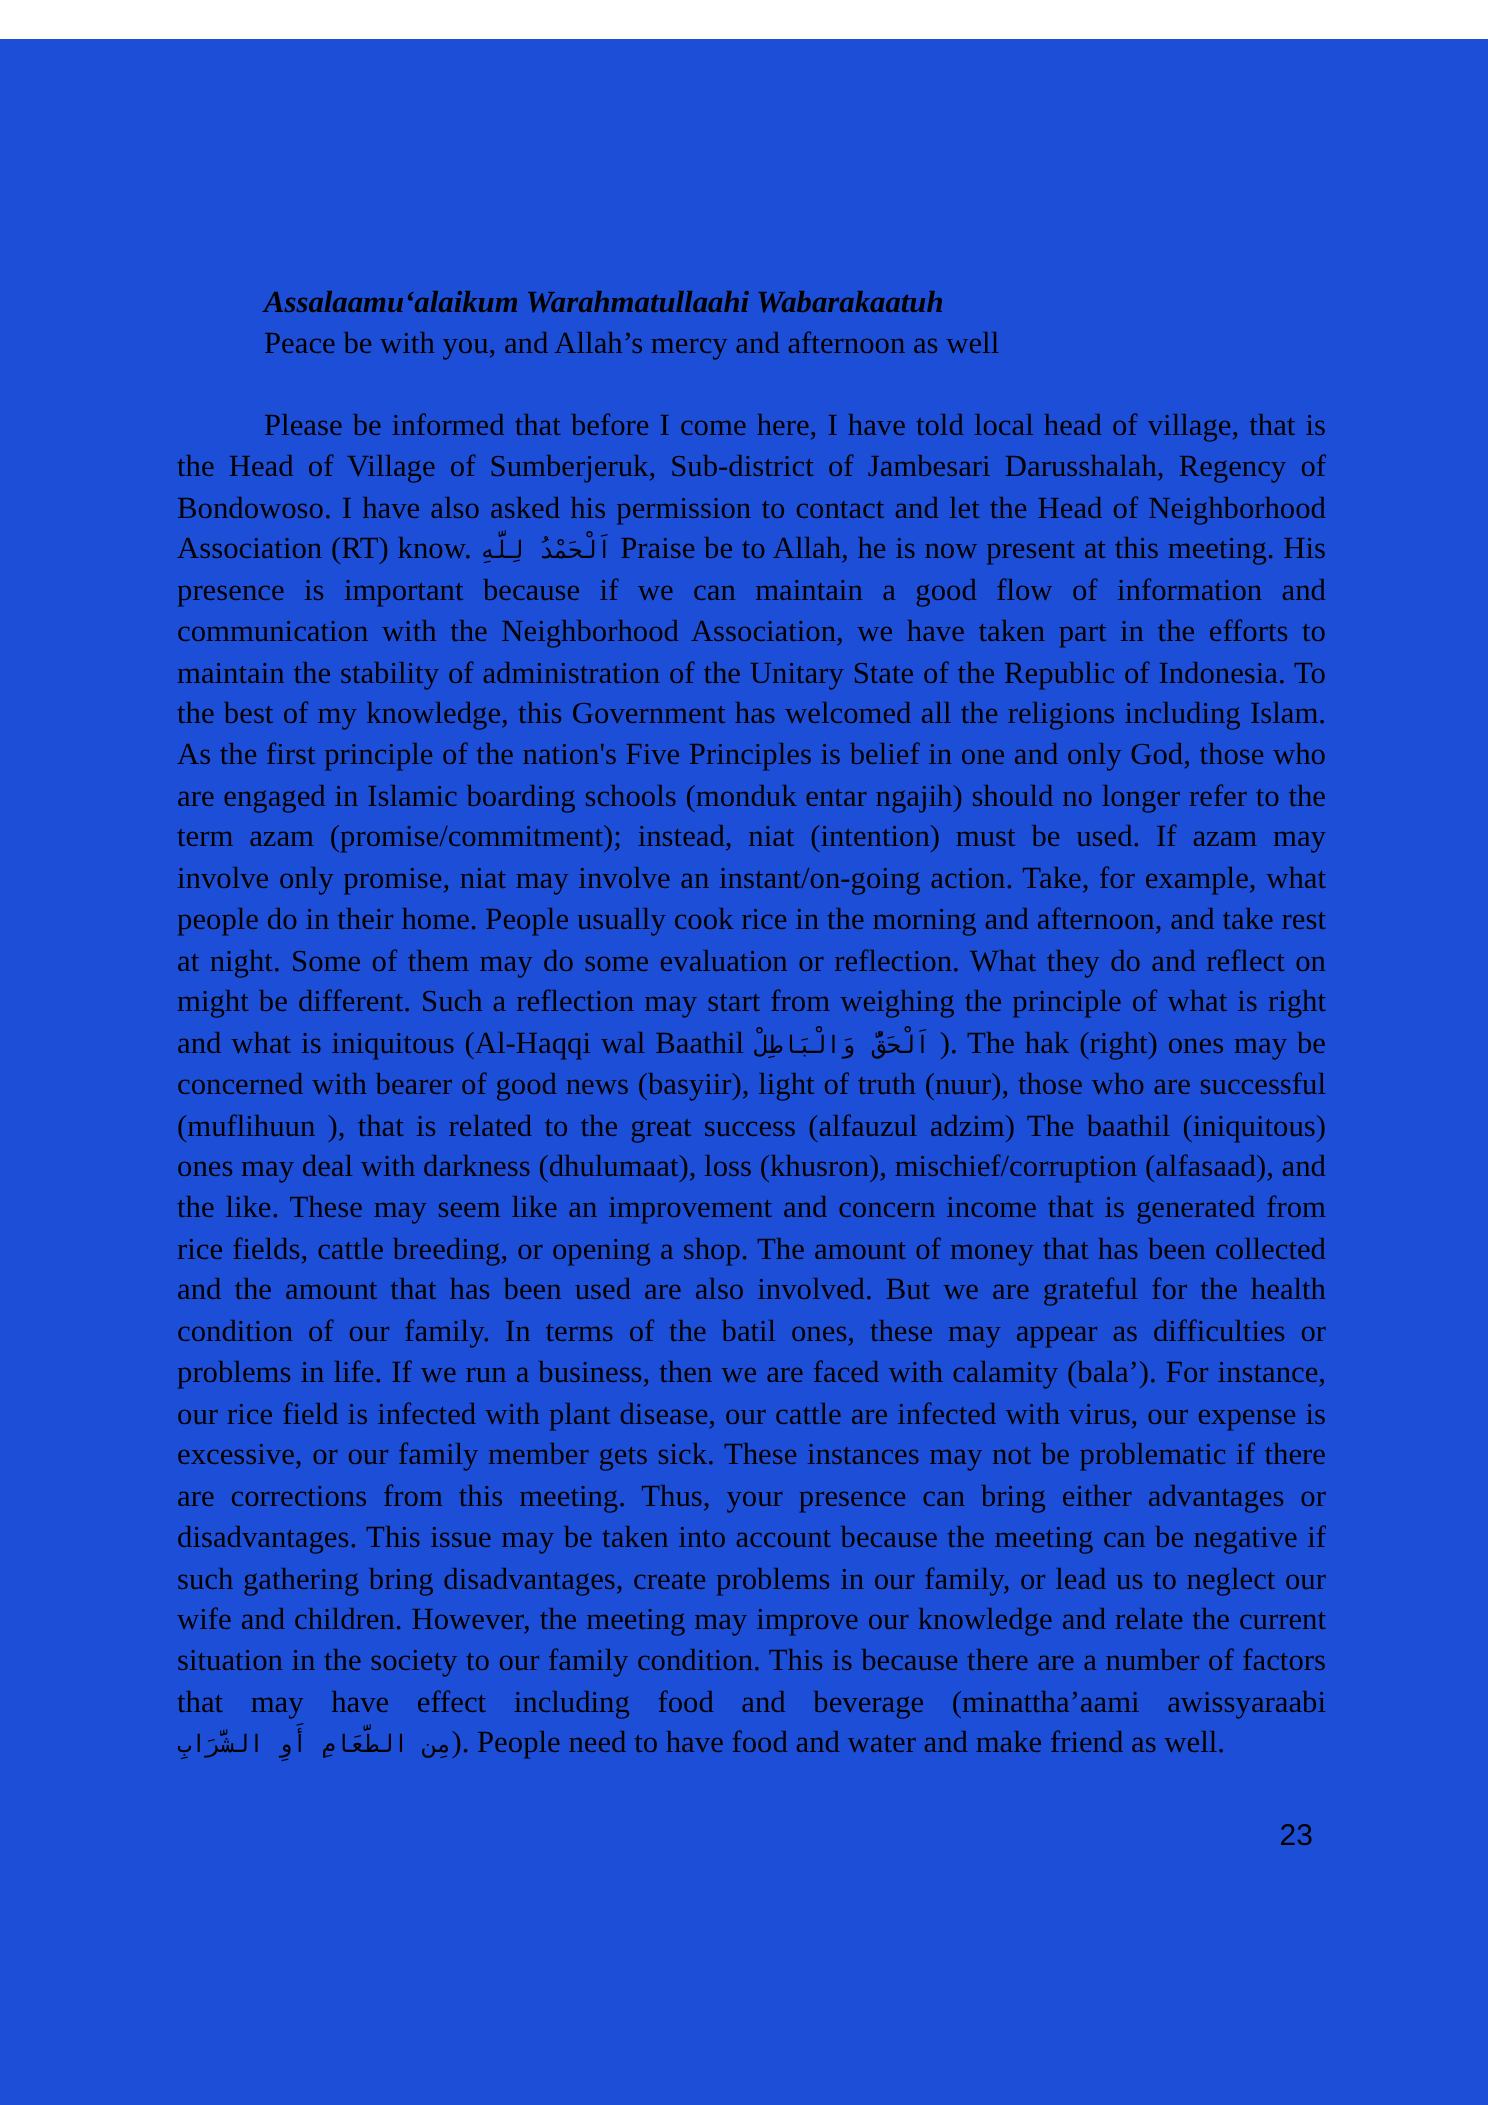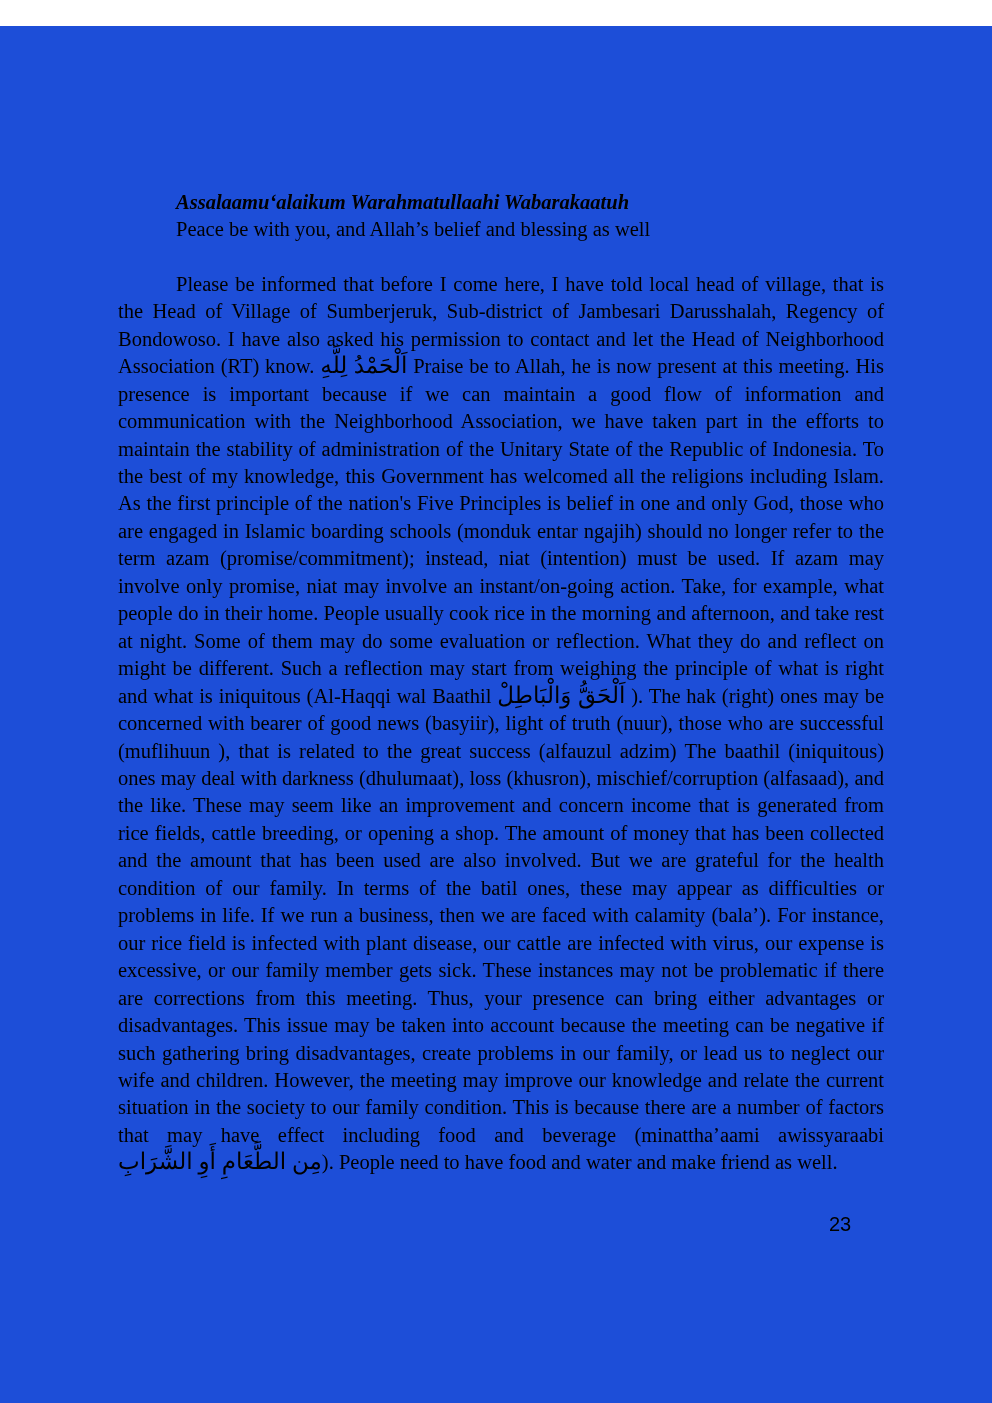--- a/index.html
+++ b/index.html
@@ -42,37 +42,37 @@
   .body-paragraph {
     margin: 0;
     font-size: 20.5px;
     line-height: 27.45px;
     text-align: justify;
     text-indent: 58px;
   }
   .seg-italic {
   }
   .seg-arabic {
-    font-family: Liberation Serif, serif;
-    font-size: 23px;
+    font-family: Liberation Mono, monospace;
+    font-size: 16px;
     line-height: 1;
     white-space: nowrap;
   }
   .page-number {
     position: absolute;
-    left: 829px;
+    left: 853px;
     top: 1186px;
     font-family: "Liberation Sans", sans-serif;
     font-size: 20px;
     line-height: 24px;
   }
 </style>
 </head>
 <body>
 
 <div class="page">
   <div class="content">
     <p class="greeting-heading">Assalaamu‘alaikum Warahmatullaahi Wabarakaatuh</p>
-    <p class="greeting-subheading">Peace be with you, and Allah’s belief and blessing as well</p>
+    <p class="greeting-subheading">Peace be with you, and Allah’s mercy and afternoon as well</p>
     <p class="body-paragraph"><span>Please be informed that before I come here, I have told local head of village, that is the Head of Village of Sumberjeruk, Sub-district of Jambesari Darusshalah, Regency of Bondowoso.  I have also asked his permission to contact and let the Head of Neighborhood Association (RT) know. </span><span class="seg-arabic">اَلْحَمْدُ لِلَّهِ</span><span> Praise be to Allah, he is now present at this meeting. His presence is important because if we can maintain a good flow of information and communication with the Neighborhood Association, we have taken part in the efforts to maintain the stability of administration of the Unitary State of the Republic of Indonesia. To the best of my knowledge, this Government has welcomed all the religions including Islam. As the first principle of the nation's Five Principles is belief in one and only God, those who are engaged in Islamic boarding schools (</span><span class="seg-italic">monduk entar ngajih</span><span>) should no longer refer to the term </span><span class="seg-italic">azam</span><span> (promise/commitment); instead, </span><span class="seg-italic">niat</span><span> (intention) must be used. If </span><span class="seg-italic">azam</span><span> may involve only promise, </span><span class="seg-italic">niat</span><span> may involve an instant/on-going action. Take, for example, what people do in their home. People usually cook rice in the morning and afternoon, and take rest at night. Some of them may do some evaluation or reflection. What they do and reflect on might be different. Such a reflection may start from weighing the principle of what is right and what is iniquitous (</span><span class="seg-italic">Al-Haqqi wal Baathil</span><span> </span><span class="seg-arabic">اَلْحَقُّ وَالْبَاطِلْ</span><span> ). The hak (right) ones may be concerned with bearer of good news (</span><span class="seg-italic">basyiir</span><span>), light of truth (</span><span class="seg-italic">nuur</span><span>), those who are successful (</span><span class="seg-italic">muflihuun ),</span><span> that is related to the great success </span><span class="seg-italic">(alfauzul adzim)</span><span> The </span><span class="seg-italic">baathil</span><span> (iniquitous) ones may deal with darkness (</span><span class="seg-italic">dhulumaat</span><span>), loss </span><span class="seg-italic">(khusron)</span><span>, mischief/corruption (</span><span class="seg-italic">alfasaad</span><span>), and the like. These may seem like an improvement and concern income that is generated from rice fields, cattle breeding, or opening a shop. The amount of money that has been collected and the amount that has been used are also involved. But we are grateful for the health condition of our family. In terms of the batil ones, these may appear as difficulties or problems in life. If we run a business, then we are faced with calamity (</span><span class="seg-italic">bala’</span><span>). For instance, our rice field is infected with plant disease, our cattle are infected with virus, our expense is excessive, or our family member gets sick. These instances may not be problematic if there are corrections from this meeting. Thus, your presence can bring either advantages or disadvantages. This issue may be taken into account because the meeting can be negative if such gathering bring disadvantages, create problems in our family, or lead us to neglect our wife and children. However, the meeting may improve our knowledge and relate the current situation in the society to our family condition. This is because there are a number of factors that may have effect including food and beverage (</span><span class="seg-italic">minattha’aami awissyaraabi</span><span> </span><span class="seg-arabic">مِن الطَّعَامِ أَوِ الشَّرَابِ</span><span>). People need to have food and water and make friend as well.</span></p>
   </div>
   <div class="page-number">23</div>
 </div>
 
 </body></html>

